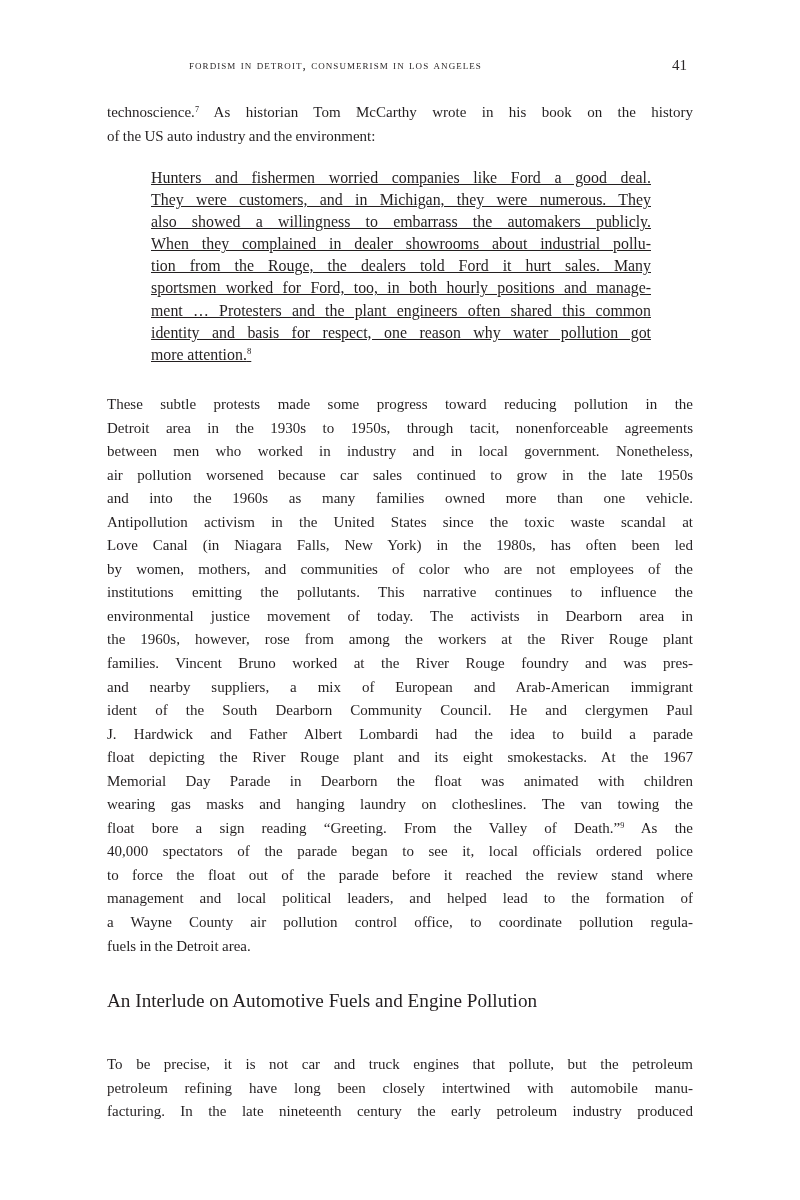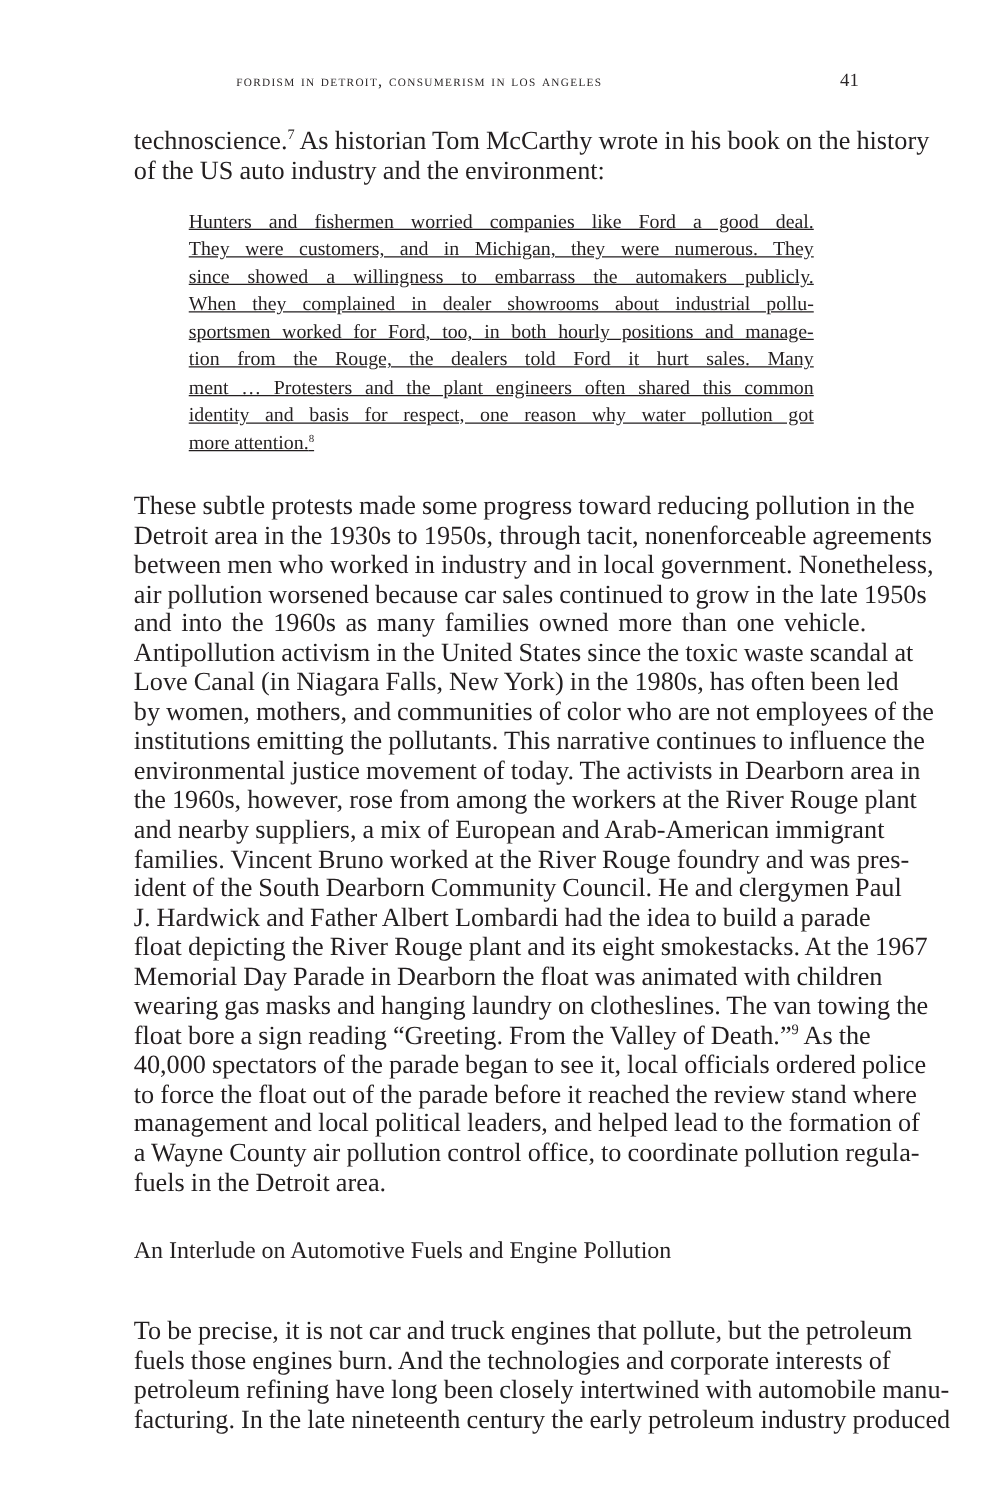--- a/index.html
+++ b/index.html
@@ -48,21 +48,21 @@
     }
     .body-text {
       position: absolute;
       left: 0;
       width: 586px;
     }
     .line {
       display: block;
       height: 23.55px;
       line-height: 23.55px;
-      font-size: 21px;
+      font-size: 15px;
       white-space: nowrap;
       text-align: justify;
       text-align-last: justify;
       word-spacing: -0.4px;
     }
     .line.last {
       text-align-last: left;
     }
     .quote {
       position: absolute;
@@ -102,58 +102,57 @@
   </div>
 
   <div class="body-text" style="top:101px;">
     <span class="line"><span>technoscience.</span><sup>7</sup> <span>As historian Tom McCarthy wrote in his book on the history</span></span>
     <span class="line last">of the US auto industry and the environment:</span>
   </div>
 
   <div class="quote" style="top:167px;">
     <span class="line">Hunters and fishermen worried companies like Ford a good deal.</span>
     <span class="line">They were customers, and in Michigan, they were numerous. They</span>
-    <span class="line">since showed a willingness to embarrass the automakers publicly.</span>
+    <span class="line">also showed a willingness to embarrass the automakers publicly.</span>
     <span class="line">When they complained in dealer showrooms about industrial pollu-</span>
+    <span class="line">tion from the Rouge, the dealers told Ford it hurt sales. Many</span>
     <span class="line">sportsmen worked for Ford, too, in both hourly positions and manage-</span>
-    <span class="line">tion from the Rouge, the dealers told Ford it hurt sales. Many</span>
     <span class="line">ment … Protesters and the plant engineers often shared this common</span>
     <span class="line">identity and basis for respect, one reason why water pollution got</span>
     <span class="line last"><span>more attention.</span><sup>8</sup></span>
   </div>
 
   <div class="body-text" style="top:393px;">
     <span class="line">These subtle protests made some progress toward reducing pollution in the</span>
     <span class="line">Detroit area in the 1930s to 1950s, through tacit, nonenforceable agreements</span>
     <span class="line">between men who worked in industry and in local government. Nonetheless,</span>
     <span class="line">air pollution worsened because car sales continued to grow in the late 1950s</span>
     <span class="line">and into the 1960s as many families owned more than one vehicle.</span>
     <span class="line">Antipollution activism in the United States since the toxic waste scandal at</span>
     <span class="line">Love Canal (in Niagara Falls, New York) in the 1980s, has often been led</span>
     <span class="line">by women, mothers, and communities of color who are not employees of the</span>
     <span class="line">institutions emitting the pollutants. This narrative continues to influence the</span>
     <span class="line">environmental justice movement of today. The activists in Dearborn area in</span>
     <span class="line">the 1960s, however, rose from among the workers at the River Rouge plant</span>
+    <span class="line">families. Vincent Bruno worked at the River Rouge foundry and was pres-</span>
     <span class="line">and nearby suppliers, a mix of European and Arab-American immigrant</span>
-    <span class="line">families. Vincent Bruno worked at the River Rouge foundry and was pres-</span>
     <span class="line">ident of the South Dearborn Community Council. He and clergymen Paul</span>
     <span class="line">J. Hardwick and Father Albert Lombardi had the idea to build a parade</span>
     <span class="line">float depicting the River Rouge plant and its eight smokestacks. At the 1967</span>
     <span class="line">Memorial Day Parade in Dearborn the float was animated with children</span>
     <span class="line">wearing gas masks and hanging laundry on clotheslines. The van towing the</span>
     <span class="line"><span>float bore a sign reading “Greeting. From the Valley of Death.”</span><sup>9</sup> <span>As the</span></span>
     <span class="line">40,000 spectators of the parade began to see it, local officials ordered police</span>
     <span class="line">to force the float out of the parade before it reached the review stand where</span>
     <span class="line">management and local political leaders, and helped lead to the formation of</span>
     <span class="line">a Wayne County air pollution control office, to coordinate pollution regula-</span>
     <span class="line last">fuels in the Detroit area.</span>
   </div>
 
   <div class="heading">An Interlude on Automotive Fuels and Engine Pollution</div>
 
   <div class="body-text" style="top:1025px;margin-top:28px;">
     <span class="line">To be precise, it is not car and truck engines that pollute, but the petroleum</span>
-    <span class="line">fuels those engines burn. And the technologies and corporate interests of</span>
     <span class="line">petroleum refining have long been closely intertwined with automobile manu-</span>
     <span class="line">facturing. In the late nineteenth century the early petroleum industry produced</span>
   </div>
 
 </div>
 
 </body></html>

